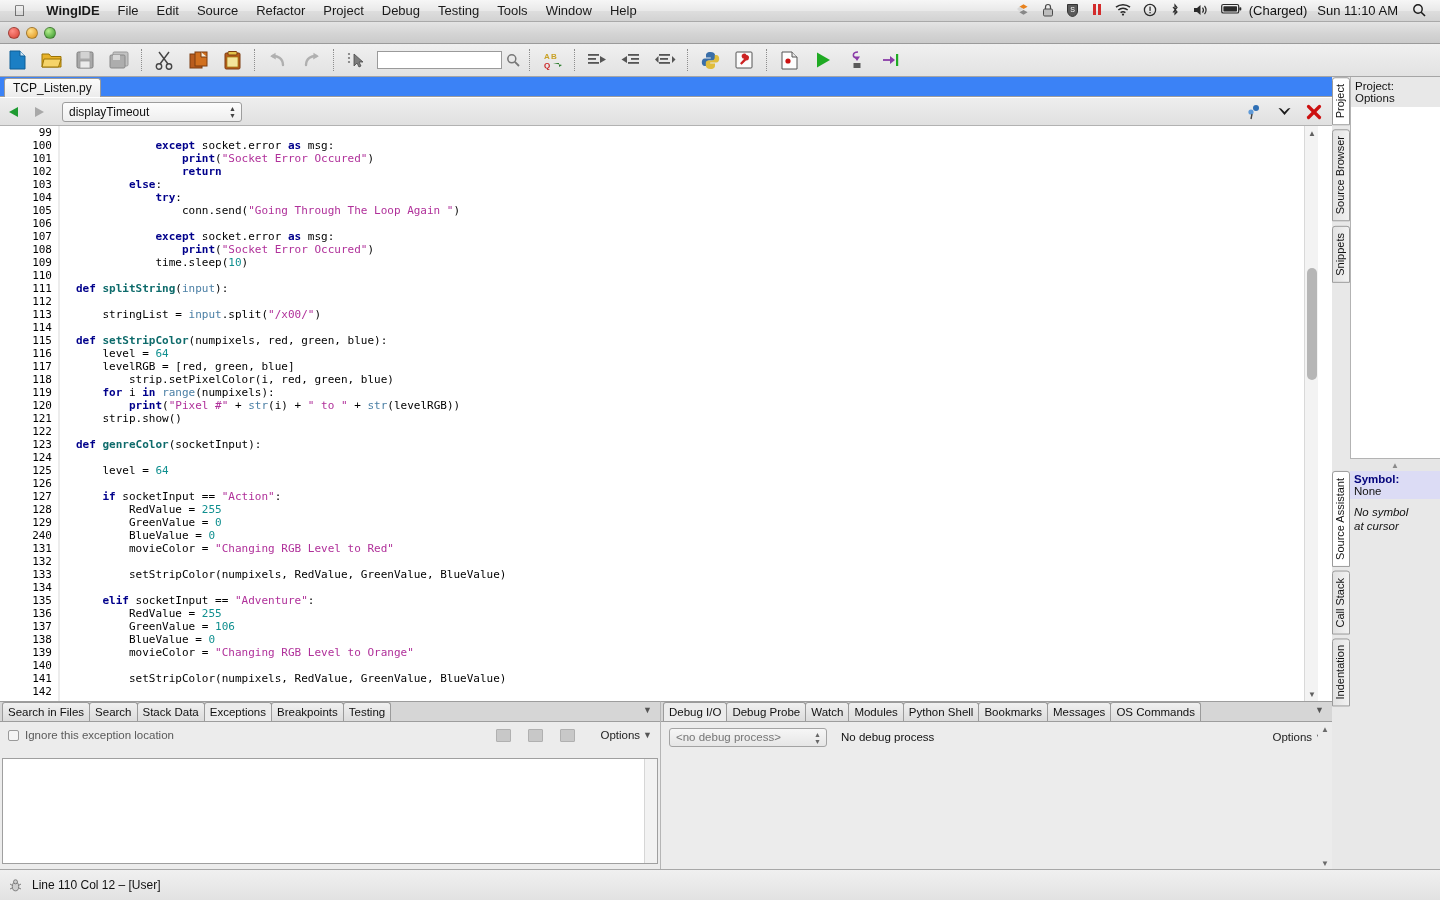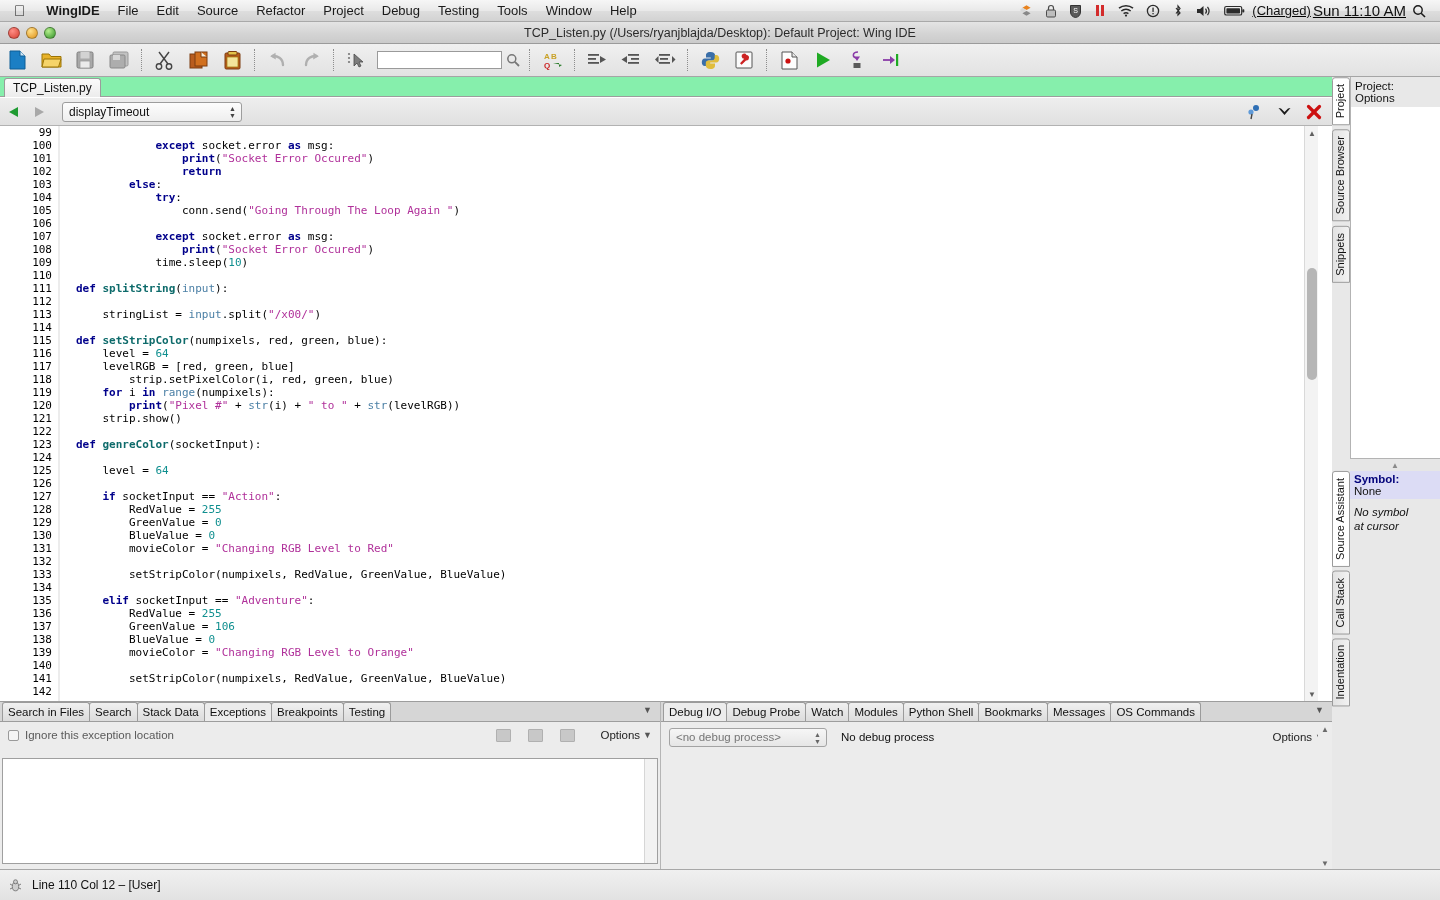--- a/index.html
+++ b/index.html
@@ -21,25 +21,25 @@
   }
   #macbar .apple {
     margin-left: 14px; margin-right: 12px;
     font-size: 15px; line-height: 15px; color: #1a1a1a;
   }
   #macbar .mitem {
     padding: 0 9px; height: 20px; line-height: 20px;
     font-size: 13px; color: #1a1a1a; white-space: nowrap;
   }
   #macbar .mitem.bold { font-weight: bold; }
-  #macbar .right { margin-left: auto; display:flex; align-items:center; padding-right: 8px; text-decoration: underline; }
+  #macbar .right { margin-left: auto; display:flex; align-items:flex-start; padding-right: 8px; }
   #macbar .right .sicon {
     margin: 0 6px; font-size: 13px; color: #333; line-height: 14px;
   }
-  #macbar .right .clock { font-size: 15px; color:#111; margin: 0 0; white-space: nowrap;}
+  #macbar .right .clock { font-size: 13px; color:#111; margin: 0 8px; white-space: nowrap;}
   #macbar .right .battlbl { font-size: 13px; color:#111; margin-right:2px;}
 
   
   #titlebar {
     position:absolute; left:0; top:22px; width:1440px; height:22px;
     background: linear-gradient(to bottom,#e4e4e4 0%, #d4d4d4 55%, #cbcbcb 100%);
     border-bottom: 1px solid #9b9b9b;
     display:flex; align-items:center; justify-content:center;
   }
   #titlebar .traffic { position:absolute; left:8px; top:5px; display:flex; gap:6px; }
@@ -65,21 +65,21 @@
   .tb-search {
     width:125px; height:18px; background:#fff;
     border:1px solid #9a9a9a; margin-left:4px;
   }
   .tb-mag { width:22px; height:22px; display:flex;align-items:center;justify-content:center;
     font-size:13px; color:#666; }
 
   
   #tabstrip {
     position:absolute; left:0; top:77px; width:1332px; height:20px;
-    background:#86efac; border-bottom:1px solid #9d9d9d;
+    background:#3b82f6; border-bottom:1px solid #9d9d9d;
   }
   #tabstrip .ftab {
     position:absolute; left:4px; top:1px; height:19px; padding:0 8px;
     background: linear-gradient(to bottom,#fbfbfb,#ececec);
     border:1px solid #9b9b9b; border-bottom:none;
     border-radius:3px 3px 0 0;
     font-size:12px; color:#111; line-height:19px;
   }
 
   
@@ -360,21 +360,20 @@
     </span>
   </div>
 </div>
 
 <div id="titlebar">
   <div class="traffic">
     <div class="tl red"></div>
     <div class="tl yellow"></div>
     <div class="tl green"></div>
   </div>
-  <div class="ttl">TCP_Listen.py (/Users/ryanjblajda/Desktop): Default Project: Wing IDE</div>
 </div>
 
 <div id="toolbar">
   <div class="tb-btn">
     <svg width="17" height="20" viewBox="0 0 17 20">
         <path d="M1 1 H11 L16 6 V19 H1 Z" fill="#1b7fc4" stroke="#0f5f96" stroke-width="1"></path>
         <path d="M11 1 V6 H16" fill="#cfe6f6" stroke="#0f5f96" stroke-width="1"></path>
       </svg>
   </div>
   <div class="tb-btn">
@@ -605,21 +604,21 @@
       <div class="ln">120</div>
       <div class="ln">121</div>
       <div class="ln">122</div>
       <div class="ln">123</div>
       <div class="ln">124</div>
       <div class="ln">125</div>
       <div class="ln">126</div>
       <div class="ln">127</div>
       <div class="ln">128</div>
       <div class="ln">129</div>
-      <div class="ln">130</div>
+      <div class="ln">240</div>
       <div class="ln">131</div>
       <div class="ln">132</div>
       <div class="ln">133</div>
       <div class="ln">134</div>
       <div class="ln">135</div>
       <div class="ln">136</div>
       <div class="ln">137</div>
       <div class="ln">138</div>
       <div class="ln">139</div>
       <div class="ln">140</div>

